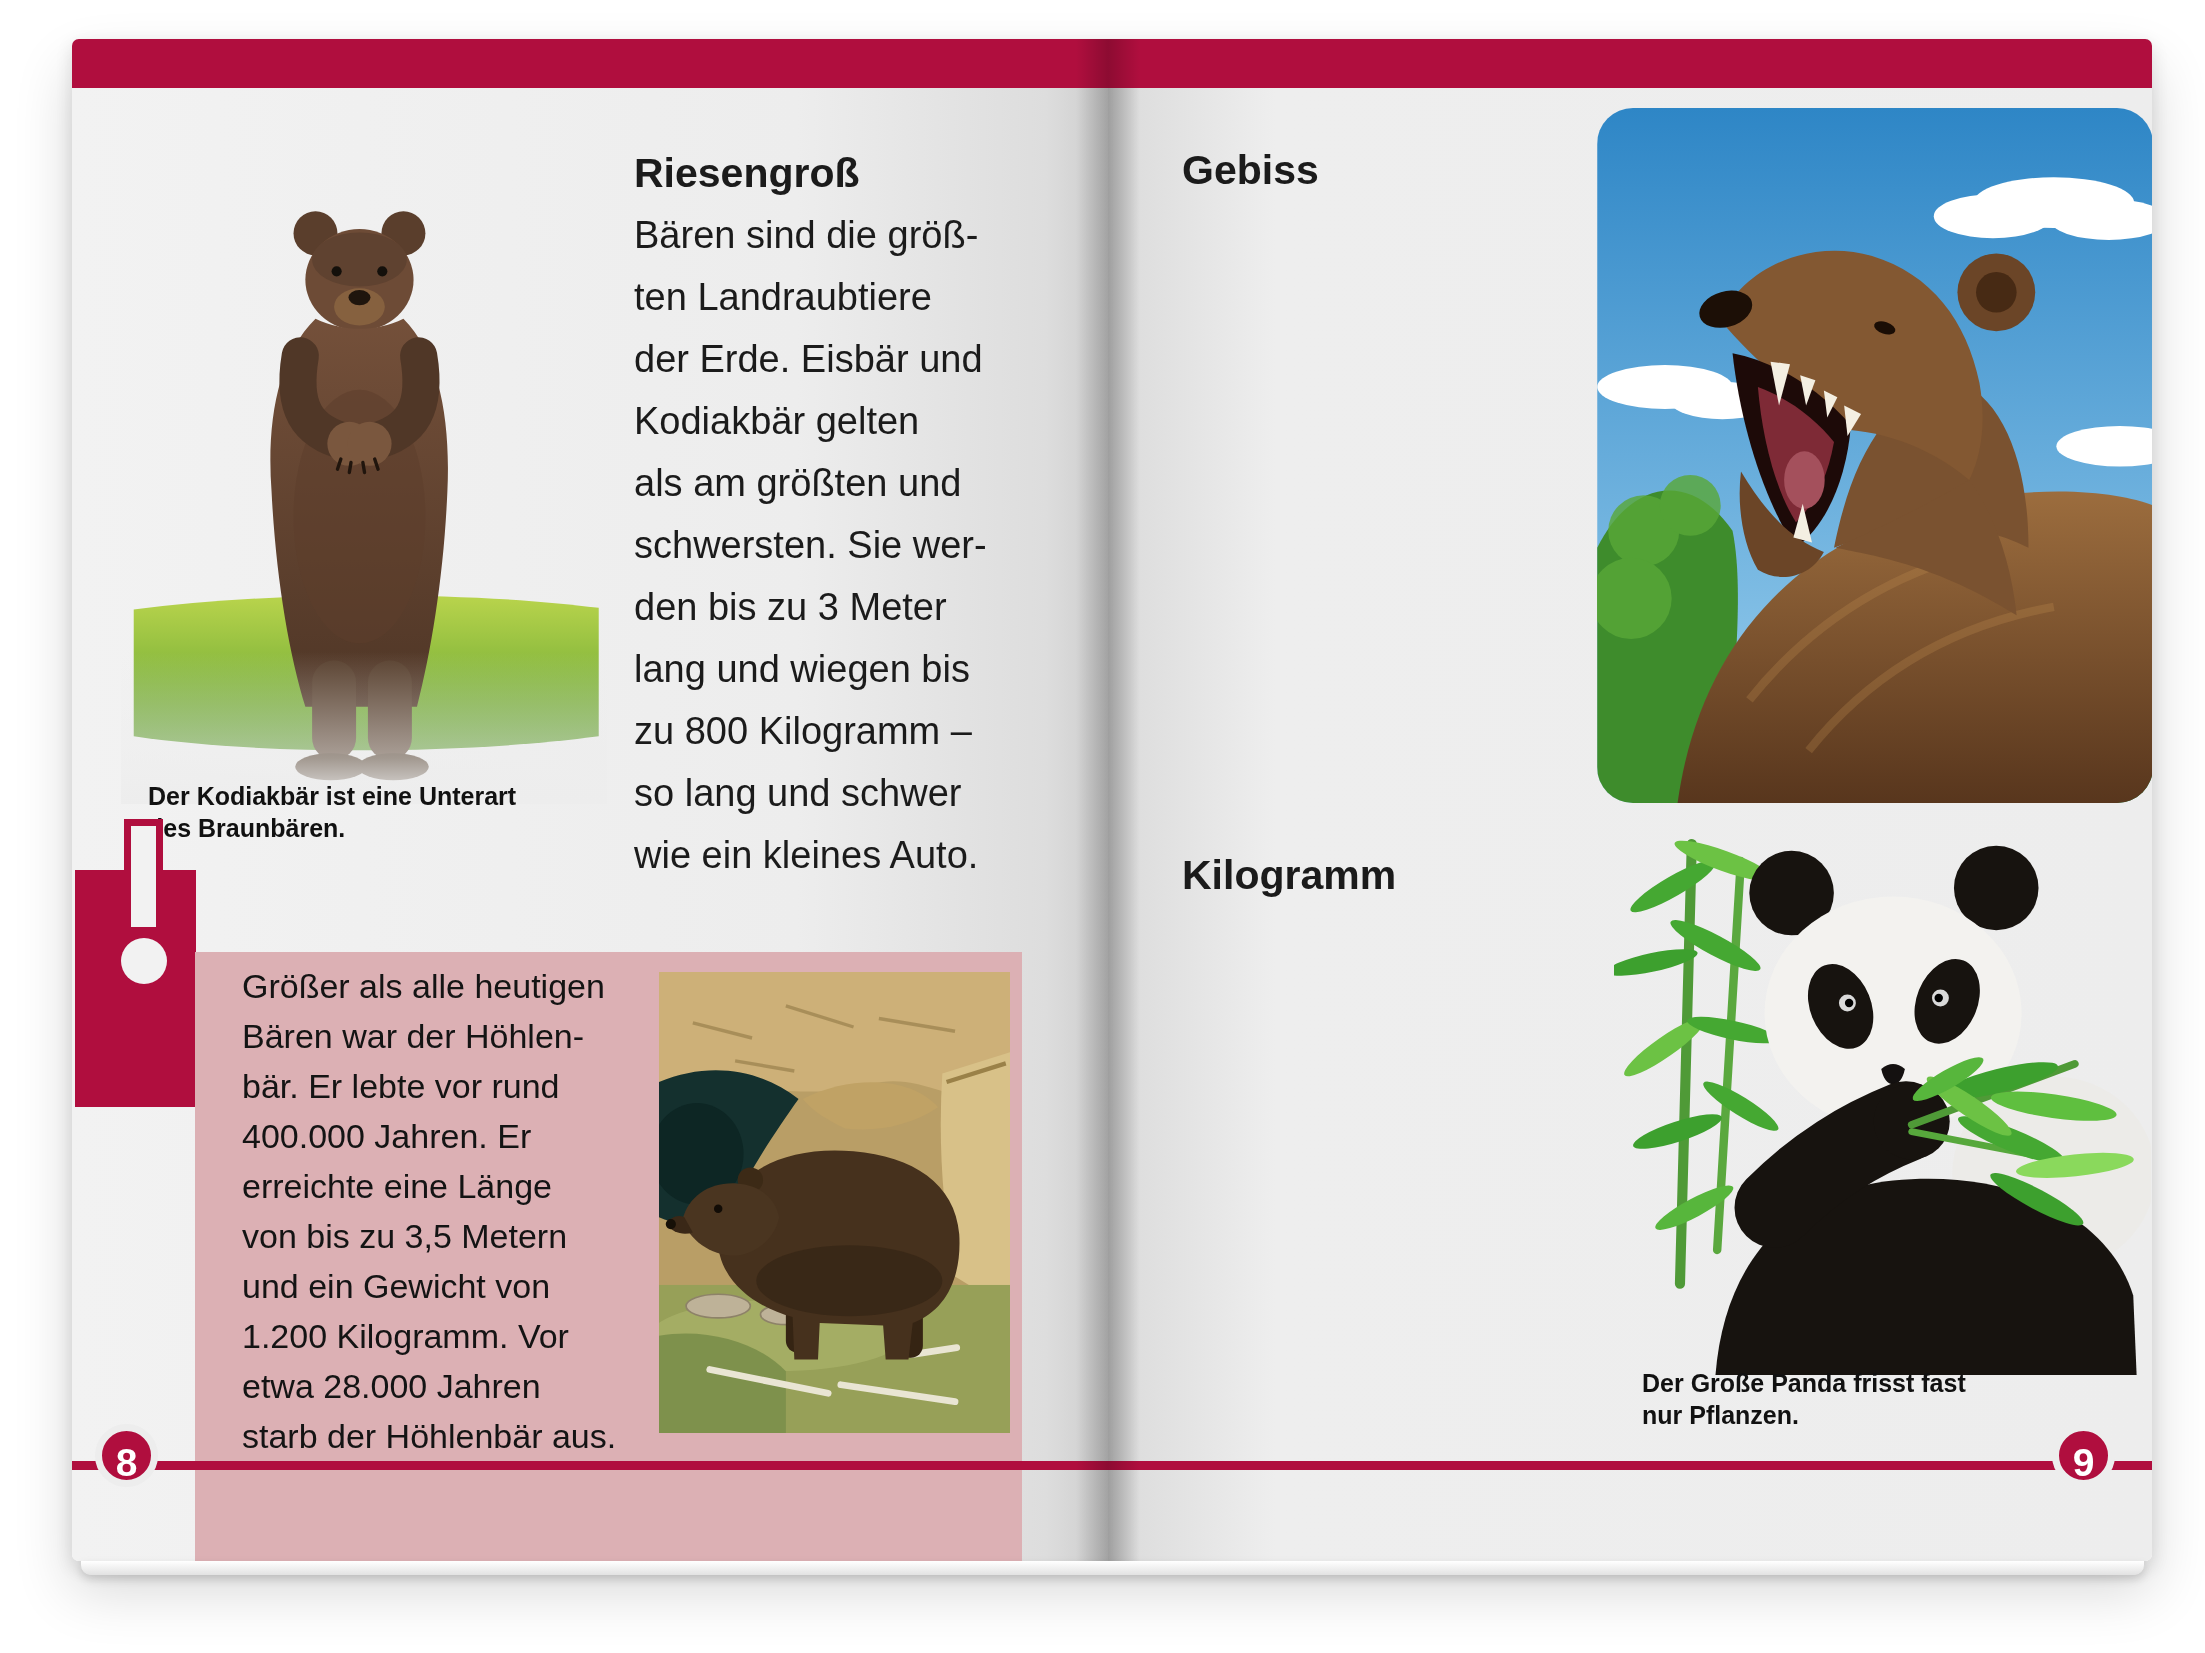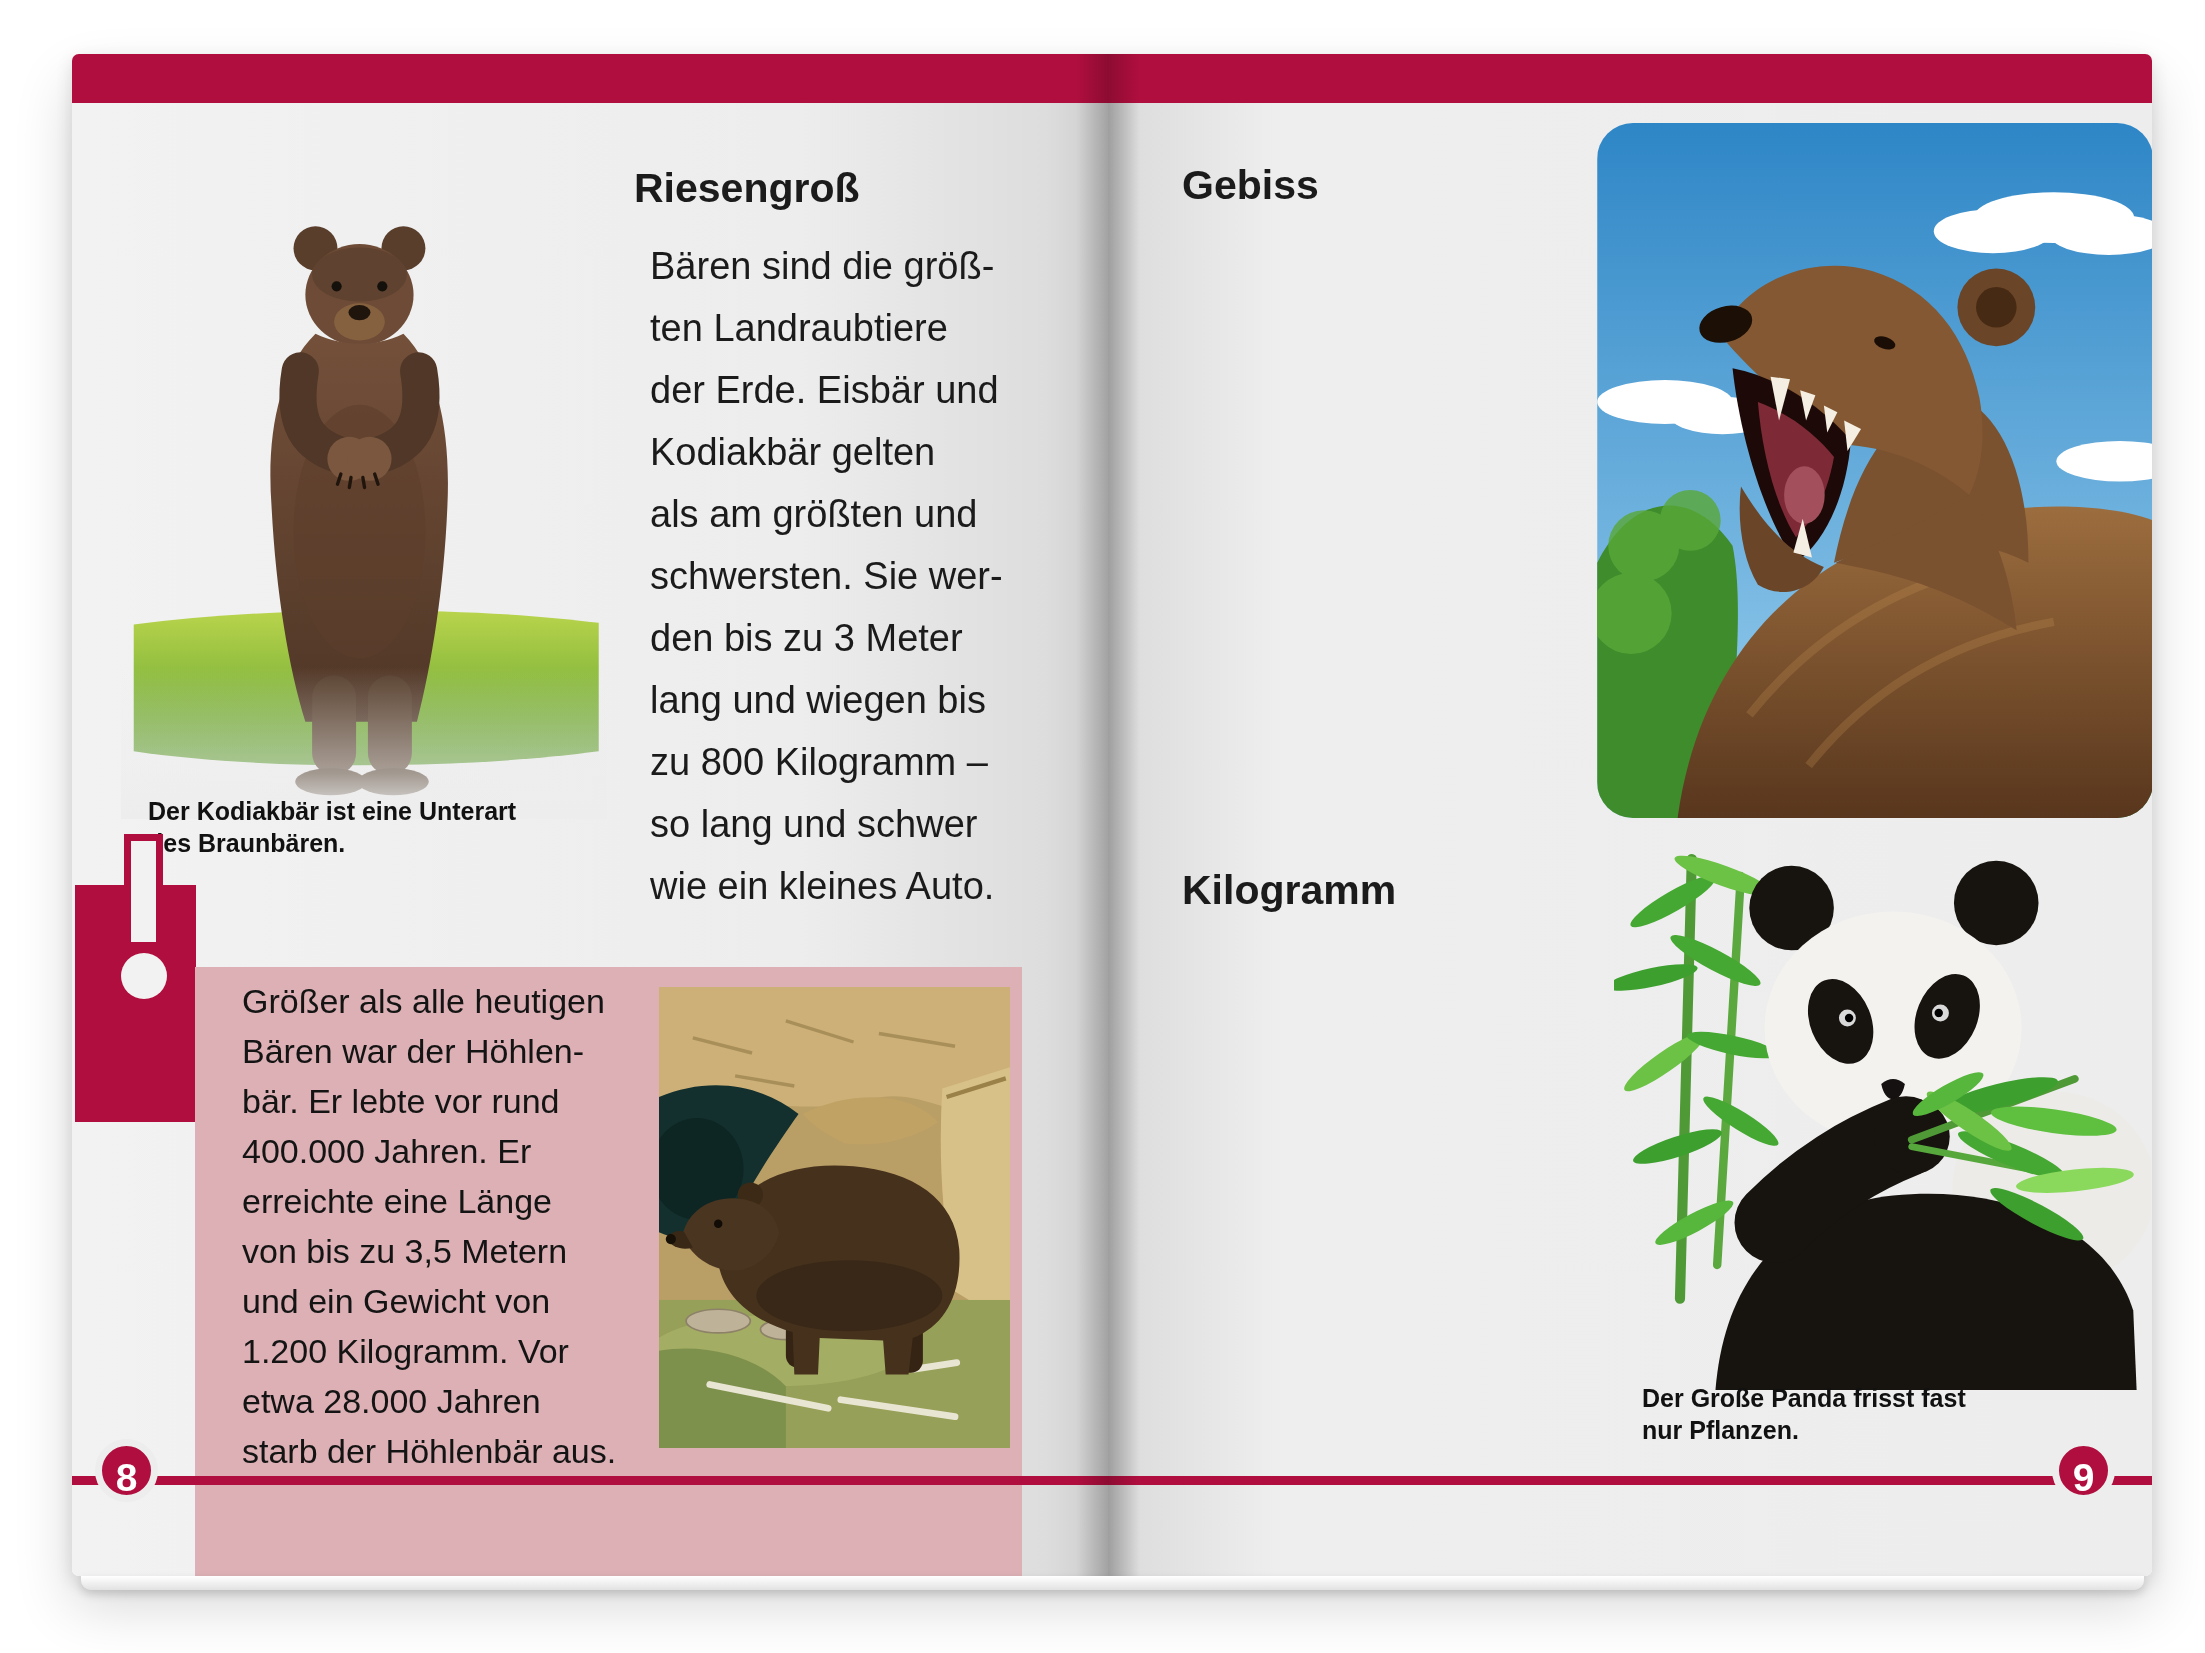--- a/index.html
+++ b/index.html
@@ -8,21 +8,21 @@
     --page:#ededed;
     --ink:#1b1b1b;
   }
   *{box-sizing:border-box}
   html,body{margin:0;padding:0}
   body{
     width:2205px;height:1654px;background:#ffffff;position:relative;overflow:hidden;
     font-family:"Liberation Sans","DejaVu Sans",sans-serif;color:var(--ink);
   }
   .book{
-    position:absolute;left:72px;top:54px;width:2080px;height:1522px;border-radius:6.8px;
+    position:absolute;left:72px;top:39px;width:2080px;height:1522px;border-radius:6.8px;
     box-shadow:0 29px 59px rgba(0,0,0,.16),0 6.8px 17px rgba(0,0,0,.12);
   }
   .book:after{
     content:"";position:absolute;left:8.5px;right:8.5px;bottom:-13.5px;height:13.5px;
     background:linear-gradient(#ffffff,#e2e2e2);border-radius:0 0 10px 10px;
     box-shadow:0 4.2px 10px rgba(0,0,0,.15);
   }
   .page{position:absolute;top:0;height:1522px;overflow:hidden}
   .page-left{
     left:0;width:1036px;border-radius:6.8px 0 0 6.8px;
@@ -32,21 +32,21 @@
     left:1036px;width:1044px;border-radius:0 6.8px 6.8px 0;
     background:linear-gradient(to right,#c6c6c6 0%,#dedede 3%,#eeeeee 16%,#ededed 100%);
   }
   .spine{
     position:absolute;left:1004px;top:0;width:64px;height:1522px;z-index:6;pointer-events:none;
     background:linear-gradient(to right,rgba(0,0,0,0) 0%,rgba(0,0,0,.20) 50%,rgba(0,0,0,0) 100%);
   }
   .top-band{position:absolute;left:0;right:0;top:0;height:49px;background:var(--accent)}
 
   .heading{margin:0;font-weight:700;font-size:41px;line-height:62px;color:var(--ink)}
-  .bodytext{margin:16px;font-weight:400;font-size:38px;line-height:62px;white-space:pre-line;color:var(--ink)}
+  .bodytext{margin:0;font-weight:400;font-size:38px;line-height:62px;white-space:pre-line;color:var(--ink)}
   .page-right .bodytext{letter-spacing:1.3px}
   .caption{position:absolute;margin:0;font-weight:700;font-size:25px;line-height:32px;white-space:pre-line;color:#111}
 
   .col{position:absolute}
   .col-riesengross{left:562px;top:103px;width:440px}
   .col-gebiss{left:74px;top:100px;width:457px}
   .col-speiseplan{left:74px;top:805px;width:478px}
   .cap-kodiak{left:76px;top:741px;width:440px}
   .cap-panda{left:534px;top:1328px;width:397px}
 

